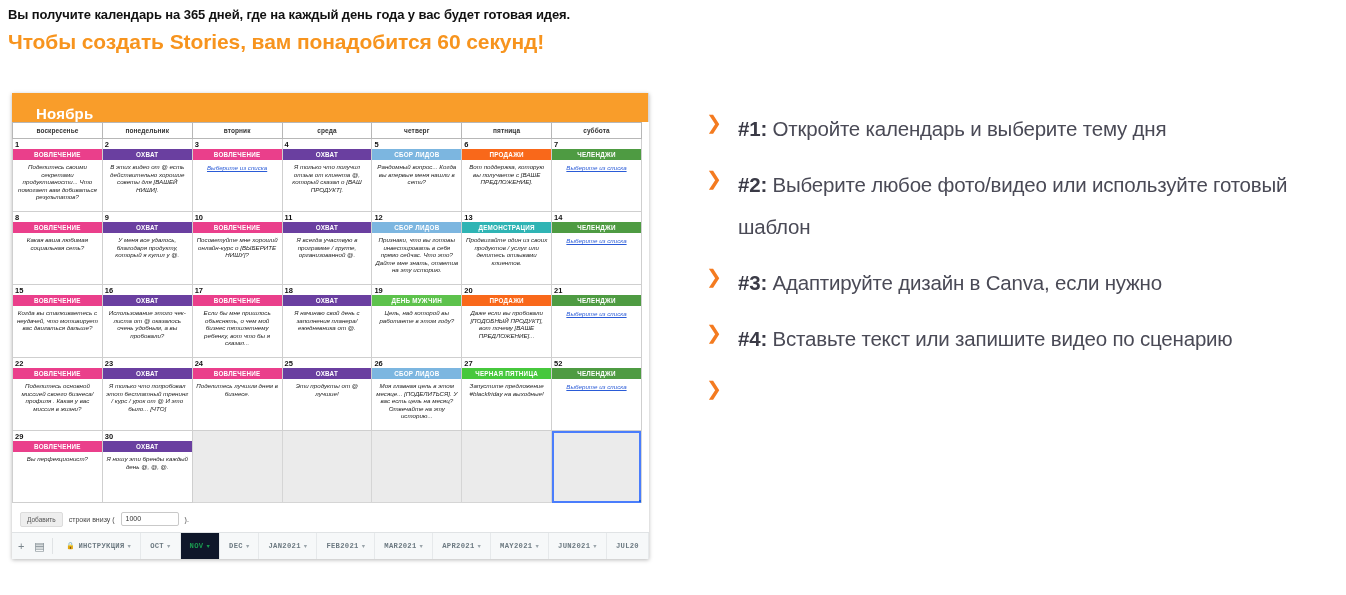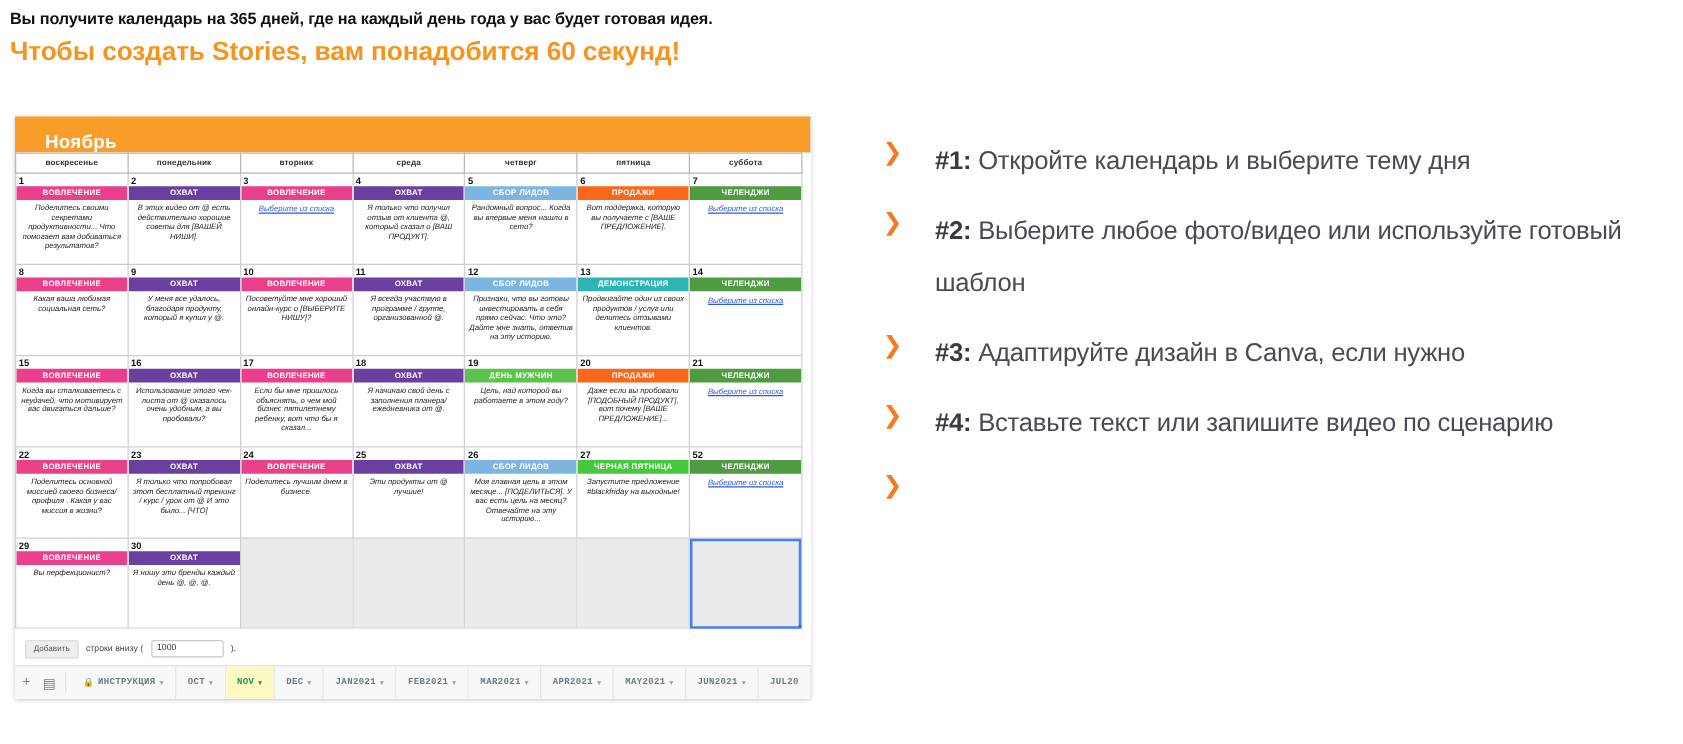--- a/index.html
+++ b/index.html
@@ -146,42 +146,41 @@
     font-size:11px;color:#7a858c;
   }
   .tb-sep{width:1px;background:#e0e3e5;margin:5px 4px;}
   .tab{
     display:flex;align-items:center;gap:3px;
     padding:0 9px;font-size:7.2px;font-weight:700;color:#6d7a82;
     letter-spacing:.3px;border-right:1px solid #e6e9eb;
     white-space:nowrap;
   }
   .tab .car{font-size:5.5px;color:#9aa4aa;}
-  .tab.active{background:#fef9c3;color:#1a9a4f;}
+  .tab.active{background:#0f172a;color:#1a9a4f;}
   .tab.active .car{color:#1a9a4f;}
   .tab .lock{font-size:7px;color:#6d7a82;}
 
   
   .steps{
     position:absolute;left:706px;top:108px;width:636px;
   }
   .step{
     display:flex;align-items:flex-start;
     margin-bottom:14px;
   }
   .chev{
     flex:0 0 32px;
     color:#f47b20;font-size:19px;font-weight:700;
     line-height:29px;
     font-family:"DejaVu Sans",sans-serif;
   }
   .stxt{
     font-size:20.5px;line-height:42px;color:#4a4a56;
     letter-spacing:-.2px;
-    margin-left:10px;
   }
   .stxt b{color:#3a3a46;font-weight:700;}
 </style>
 </head>
 <body>
 
 <div class="headline">
   <div class="l1">Вы получите календарь на 365 дней, где на каждый день года у вас будет готовая идея.</div>
   <div class="l2">Чтобы создать Stories, вам понадобится 60 секунд!</div>
 </div>

